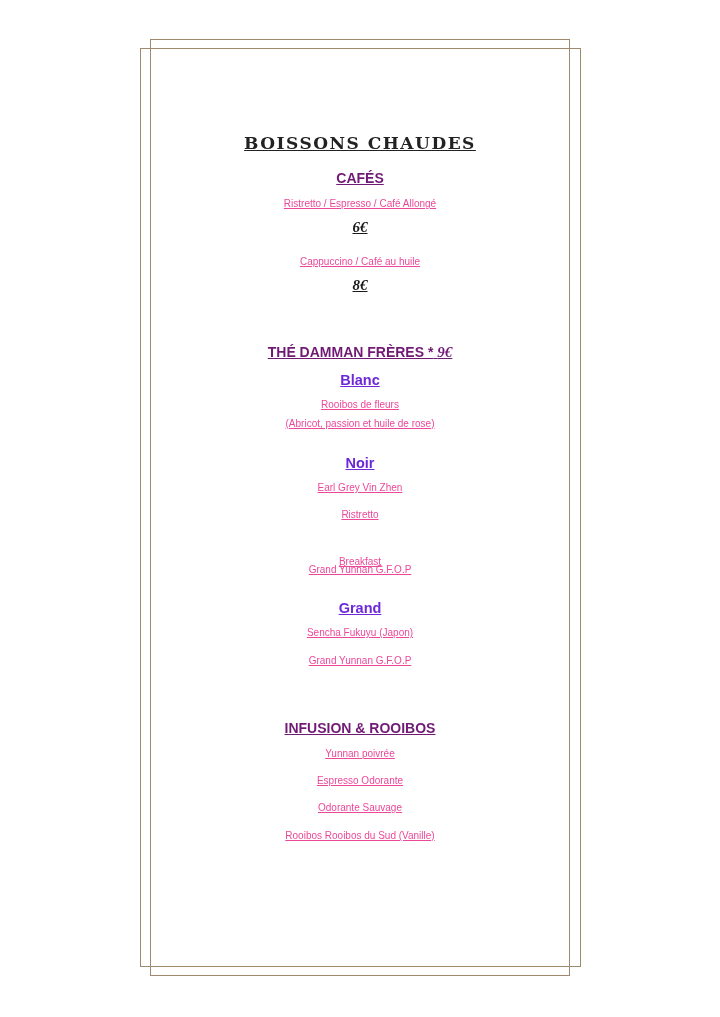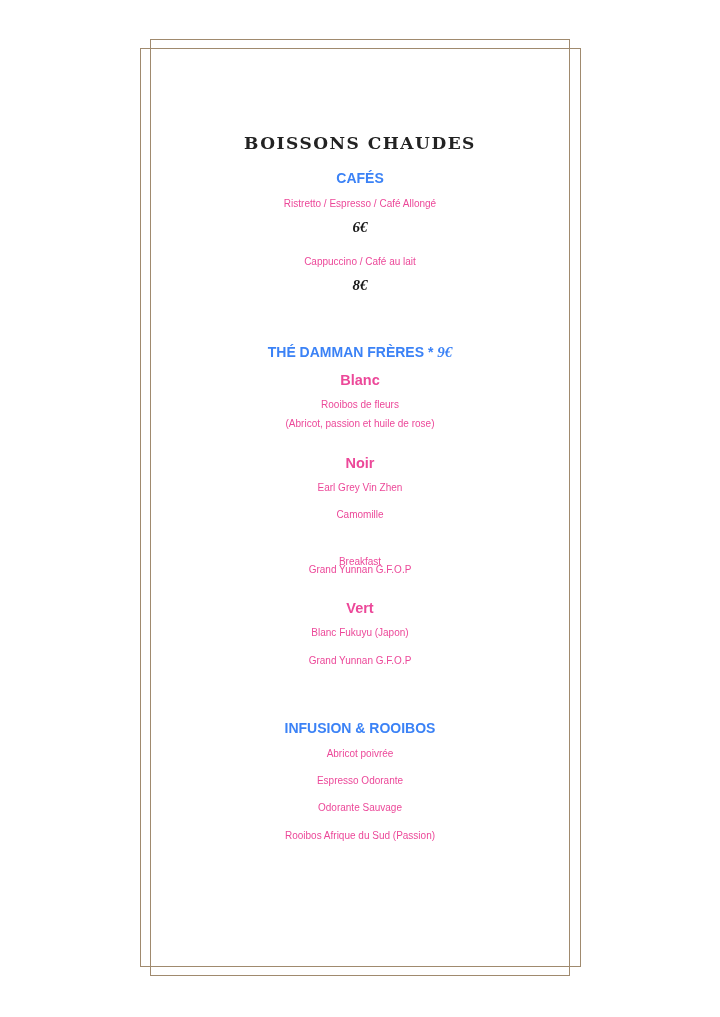--- a/index.html
+++ b/index.html
@@ -4,59 +4,59 @@
 <style>
   html, body { margin: 0; padding: 0; }
   body {
     width: 720px; height: 1017px; background: #ffffff; position: relative; overflow: hidden;
     font-family: "Liberation Sans", sans-serif; color: #1a1a1a;
   }
   .frame { position: absolute; border: 1.5px solid #a08a6e; box-sizing: border-box; }
   .frame-a { left: 150px; top: 39px; width: 420px; height: 937px; }
   .frame-b { left: 140px; top: 48px; width: 441px; height: 919px; }
   .content { position: absolute; left: 0; top: 0; width: 720px; text-align: center; }
-  .t { position: absolute; left: 0; width: 720px; text-align: center; white-space: nowrap; }
+  .t { position: absolute; left: 0; width: 720px; text-align: center; white-space: nowrap; text-decoration: underline; }
   .title { font-family: "DejaVu Serif", serif; font-weight: bold; font-size: 17px; letter-spacing: 1.5px; color: #222; }
-  .section { font-weight: bold; font-size: 14px; color: #3b82f6; }
+  .section { font-weight: bold; font-size: 14px; color: #701a75; }
   .item { font-size: 10px; color: #ec4899; }
   .price { font-family: "Liberation Serif", serif; font-style: italic; font-weight: bold; font-size: 15px; }
-  .cat { font-weight: bold; font-size: 14.5px; color: #ec4899; }
+  .cat { font-weight: bold; font-size: 14.5px; color: #6d28d9; }
 </style>
 </head>
 <body>
 
 <div class="frame frame-a"></div>
 <div class="frame frame-b"></div>
 
 <div class="content">
   <div class="t title" style="top:133px">BOISSONS CHAUDES</div>
 
   <div class="t section" style="top:170px">CAFÉS</div>
   <div class="t item" style="top:198px">Ristretto / Espresso / Café Allongé</div>
   <div class="t price" style="top:219px">6€</div>
-  <div class="t item" style="top:256px">Cappuccino / Café au lait</div>
+  <div class="t item" style="top:256px">Cappuccino / Café au huile</div>
   <div class="t price" style="top:277px">8€</div>
 
   <div class="t section" style="top:344px">
     <span>THÉ DAMMAN FRÈRES *</span>
     <span class="price">9€</span>
   </div>
 
   <div class="t cat" style="top:372px">Blanc</div>
   <div class="t item" style="top:399px">Rooibos de fleurs</div>
   <div class="t item" style="top:418px">(Abricot, passion et huile de rose)</div>
 
   <div class="t cat" style="top:455px">Noir</div>
   <div class="t item" style="top:482px">Earl Grey Vin Zhen</div>
-  <div class="t item" style="top:509px">Camomille</div>
+  <div class="t item" style="top:509px">Ristretto</div>
   <div class="t item" style="top:556px">Breakfast</div>
   <div class="t item" style="top:564px">Grand Yunnan G.F.O.P</div>
 
-  <div class="t cat" style="top:600px">Vert</div>
-  <div class="t item" style="top:627px">Blanc Fukuyu (Japon)</div>
+  <div class="t cat" style="top:600px">Grand</div>
+  <div class="t item" style="top:627px">Sencha Fukuyu (Japon)</div>
   <div class="t item" style="top:655px">Grand Yunnan G.F.O.P</div>
 
   <div class="t section" style="top:720px">INFUSION &amp; ROOIBOS</div>
-  <div class="t item" style="top:748px">Abricot poivrée</div>
+  <div class="t item" style="top:748px">Yunnan poivrée</div>
   <div class="t item" style="top:775px">Espresso Odorante</div>
   <div class="t item" style="top:802px">Odorante Sauvage</div>
-  <div class="t item" style="top:830px">Rooibos Afrique du Sud (Passion)</div>
+  <div class="t item" style="top:830px">Rooibos Rooibos du Sud (Vanille)</div>
 </div>
 
 </body></html>

